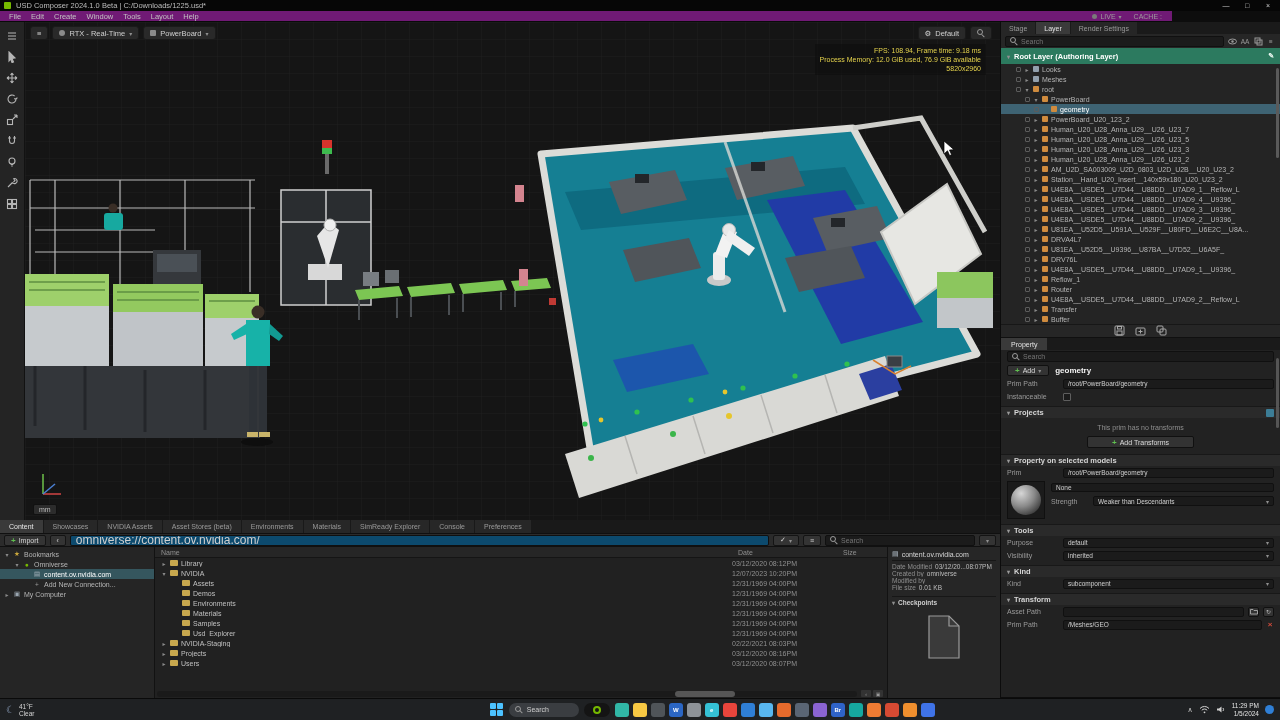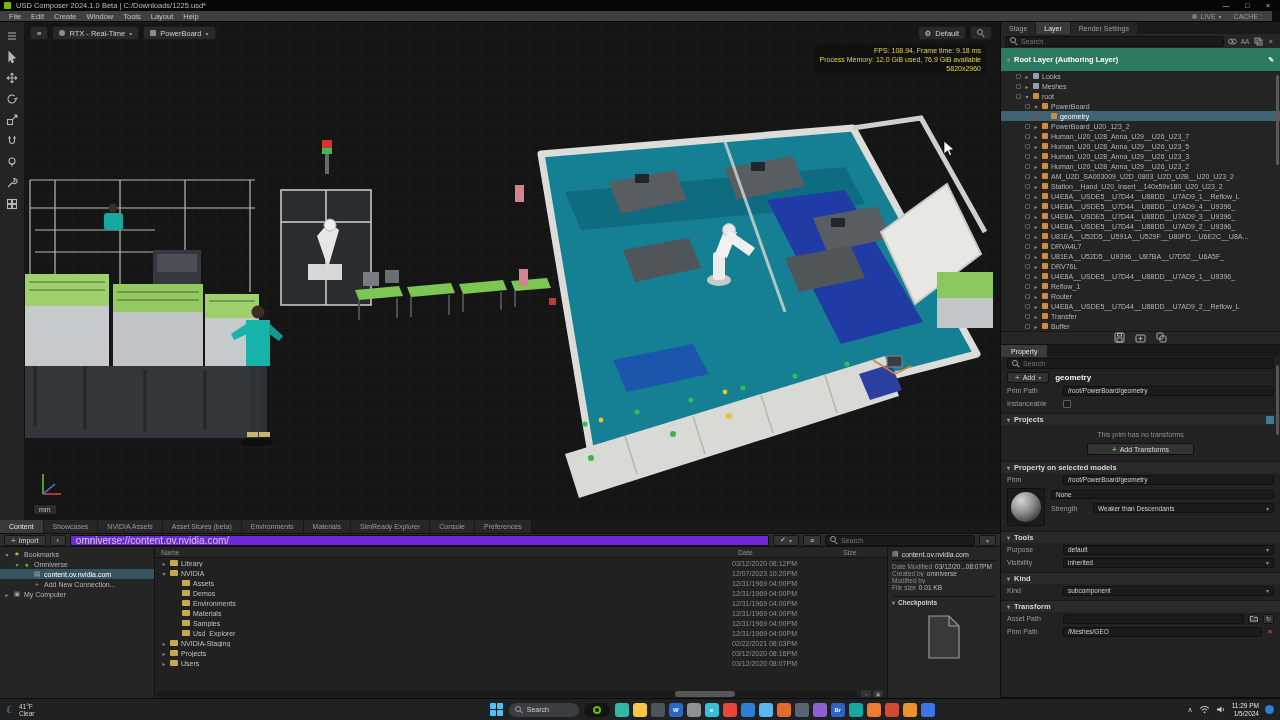--- a/index.html
+++ b/index.html
@@ -6,21 +6,21 @@
   html,body{width:1280px;height:720px;overflow:hidden;background:#0d0d0d;
     font-family:"Liberation Sans",sans-serif;color:#b9b9b9;-webkit-font-smoothing:antialiased}
   
   #titlebar{position:absolute;left:0;top:0;width:1280px;height:11px;background:#060606;
     display:flex;align-items:center;font-size:7.5px;color:#bdbdbd;padding:0 4px;gap:5px}
   #titlebar .logo{width:7px;height:7px;background:#76b900;border-radius:1px;flex:none}
   #titlebar .spacer{flex:1}
   .win-btn{width:16px;height:9px;display:flex;align-items:center;justify-content:center;
     font-size:7px;color:#cfcfcf;cursor:default}
   
-  #menubar{position:absolute;left:0;top:11px;width:1272px;height:11px;background:#404040;
+  #menubar{position:absolute;left:0;top:11px;width:1172px;height:11px;background:#701a75;
     display:flex;align-items:center;font-size:7.5px;gap:0;padding:0 4px;border-bottom:1px solid #0a0a0a}
   .menu-item{padding:0 5px;color:#c2c2c2}
   #menubar .spacer{flex:1}
   .live-chip{display:flex;align-items:center;gap:3px;color:#9d9d9d;font-size:7px;padding:0 6px}
   .live-dot{width:5px;height:5px;border-radius:50%;background:#7a7a7a}
   
   #left-toolbar{position:absolute;left:0;top:22px;width:25px;height:498px;background:#242424;
     display:flex;flex-direction:column;align-items:center;padding-top:6px;gap:6px;border-right:1px solid #121212}
   .tool-btn{width:17px;height:15px;display:flex;align-items:center;justify-content:center;border-radius:2px}
   .tool-btn svg{stroke:#b5b5b5;fill:none;stroke-width:1.1}
@@ -45,21 +45,21 @@
     border-left:1px solid #0c0c0c;display:flex;flex-direction:column}
   #rp-tabs{height:12px;display:flex;background:#1a1a1a;gap:1px;font-size:7px}
   .rp-tab{padding:0 8px;display:flex;align-items:center;background:#262626;color:#9a9a9a}
   .rp-tab.active{background:#3a3a3a;color:#e3e3e3}
   #layer-search-row{height:14px;display:flex;align-items:center;gap:3px;padding:0 4px;background:#262626}
   .search-box{flex:1;display:flex;align-items:center;gap:3px;background:#1b1b1b;border:1px solid #101010;
     border-radius:2px;height:11px;padding:0 4px}
   .search-box input{flex:1;background:transparent;border:0;outline:0;color:#cfcfcf;font-size:7px;min-width:0;font-family:inherit}
   .mini-icon{width:10px;height:10px;display:flex;align-items:center;justify-content:center;
     color:#9a9a9a;font-size:6.5px}
-  #root-row{height:23px;background:#2c7a5f;color:#fff;font-weight:bold;font-size:7.5px;
+  #root-row{height:16px;background:#2c7a5f;color:#fff;font-weight:bold;font-size:7.5px;
     display:flex;align-items:center;gap:4px;padding:0 6px}
   #root-row .spacer{flex:1}
   #layer-tree{height:260px;overflow:hidden;background:#242424;position:relative}
   .layer-row{display:flex;align-items:center;height:10px;font-size:7px;color:#b5b5b5;
     padding-left:calc(6px + var(--d,0)*9px);gap:3px;white-space:nowrap;overflow:hidden}
   .layer-row .vis{width:5px;height:5px;border:1px solid #5c5c5c;flex:none;border-radius:1px}
   .layer-row .caret{width:6px;flex:none;text-align:center;color:#8a8a8a;font-size:6px}
   .layer-row .picon{width:6px;height:6px;flex:none;background:#cf8b3e;border-radius:1px}
   .layer-row.folder .picon{background:#93a0ad}
   .layer-row.selected{background:#3e6373;color:#fff}
@@ -103,22 +103,22 @@
   #prop-vscroll{position:absolute;right:1px;top:20px;width:3px;height:70px;background:#555;border-radius:2px}
   
   #bottom-panel{position:absolute;left:0;top:520px;width:1000px;height:178px;background:#222;display:flex;flex-direction:column}
   #cb-tabs{height:13px;display:flex;gap:1px;background:#191919;font-size:7px}
   .cb-tab{padding:0 9px;display:flex;align-items:center;background:#272727;color:#9a9a9a;white-space:nowrap}
   .cb-tab.active{background:#3a3a3a;color:#e6e6e6}
   #cb-toolbar{height:14px;background:#2b2b2b;display:flex;align-items:center;gap:4px;padding:0 4px;
     border-top:1px solid #101010;border-bottom:1px solid #101010}
   .cb-btn{display:flex;align-items:center;gap:3px;background:#343434;border:1px solid #141414;border-radius:2px;
     height:11px;padding:0 6px;font-size:7px;color:#d5d5d5;flex:none}
-  #cb-path{flex:1;height:11px;background:#6d28d9;border:1px solid #101010;border-radius:2px;
-    color:#cfcfcf;font-size:10px;padding:0 5px;font-family:inherit;outline:0}
+  #cb-path{flex:1;height:11px;background:#0c4a6e;border:1px solid #101010;border-radius:2px;
+    color:#cfcfcf;font-size:12px;padding:0 5px;font-family:inherit;outline:0}
   #cb-search{width:150px;flex:none}
   #cb-body{flex:1;display:flex;overflow:hidden}
   #cb-nav{width:155px;background:#252525;border-right:1px solid #121212;padding-top:2px}
   .nav-row{display:flex;align-items:center;gap:3px;height:10px;font-size:7px;color:#b5b5b5;
     padding-left:calc(4px + var(--d,0)*10px);white-space:nowrap;overflow:hidden}
   .nav-row .caret{width:6px;font-size:6px;color:#8a8a8a;text-align:center;flex:none}
   .nav-row .nicon{flex:none;font-size:6.5px;width:8px;text-align:center}
   .nav-row.bookmark .nicon{color:#c9a63c}
   .nav-row.server-root .nicon{color:#76b900}
   .nav-row.server .nicon{color:#a9b4be}

